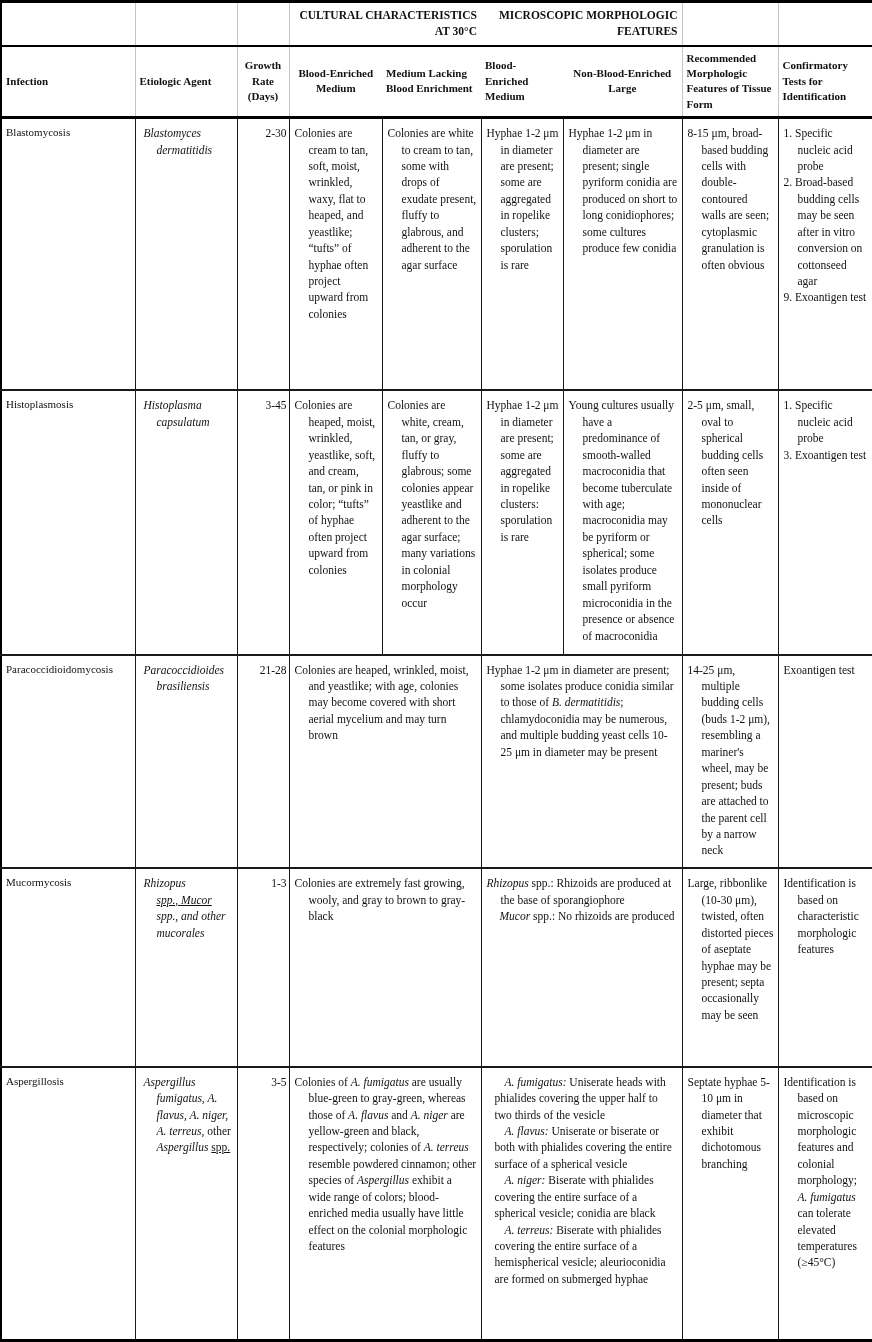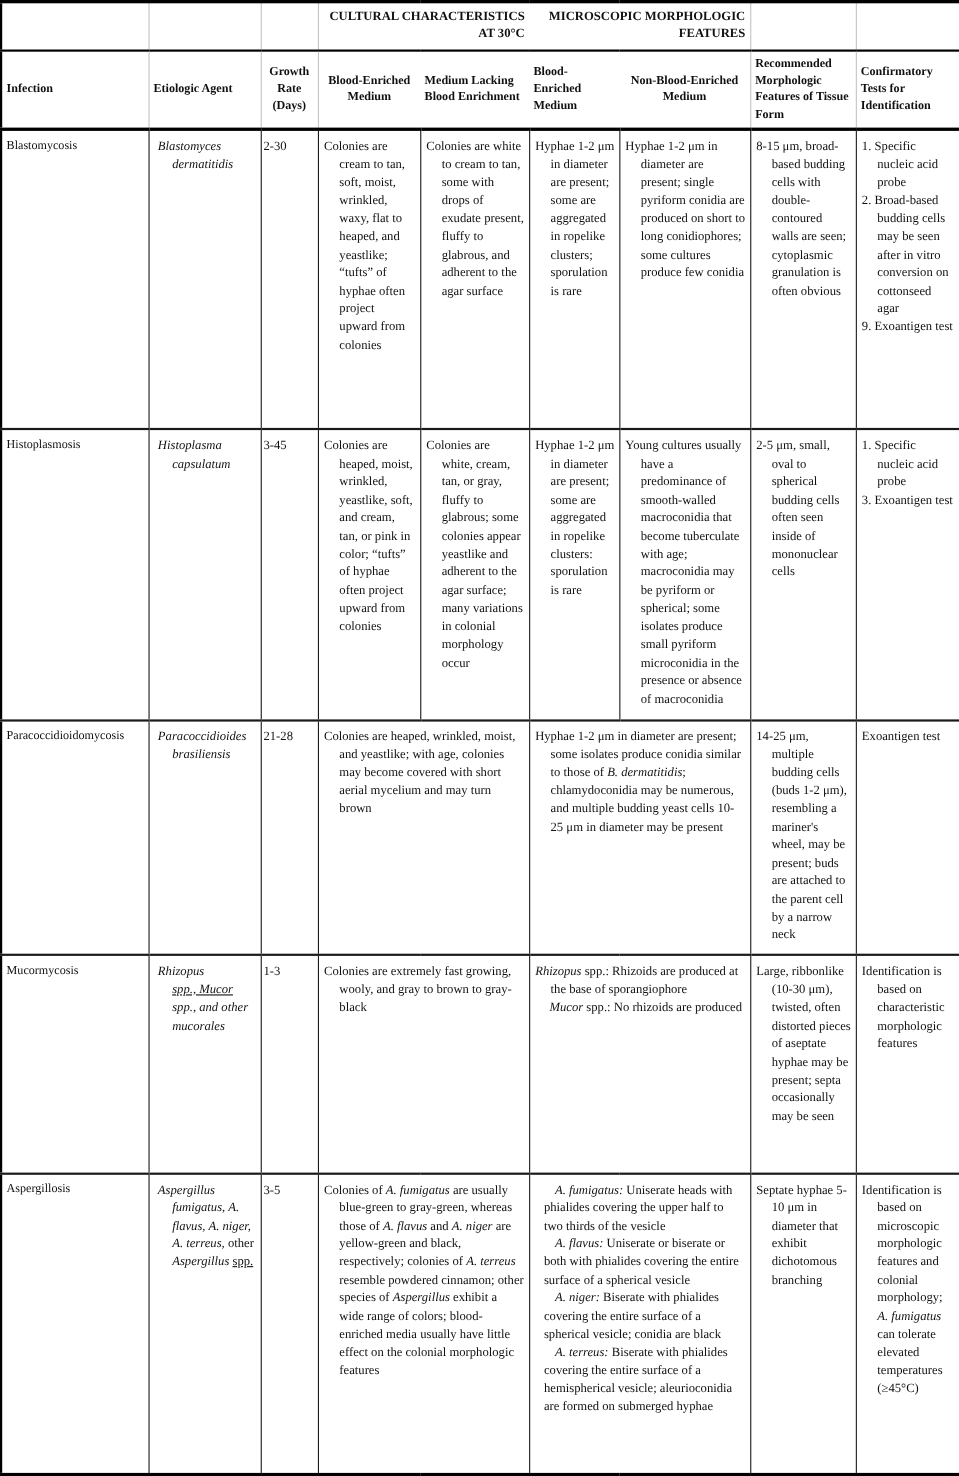--- a/index.html
+++ b/index.html
@@ -43,21 +43,21 @@
   
   tbody td {
     border: 1px solid #1a1a1a;
     border-bottom-width: 2px;
     vertical-align: top;
     font-size: 11.5px;
     line-height: 1.43;
     padding: 6px 4px 4px 5px;
   }
   td.infection { font-size: 11px; padding-left: 4px; overflow: hidden; }
-  td.growth { text-align: left; padding-left: 2px; padding-right: 2px; }
+  td.growth { text-align: right; padding-left: 2px; padding-right: 2px; }
   .hang { padding-left: 14px; text-indent: -14px; }
   td.agent {
     white-space: pre-line;
     padding-left: 21px;
     text-indent: -13px;
     font-style: italic;
   }
   td.agent i, td.agent em { font-style: italic; }
   td.agent .roman { font-style: normal; }
   .find { text-indent: 13px; }            
@@ -91,21 +91,21 @@
       <td class="gline"></td>
       <td></td>
     </tr>
     <tr class="header-row" style="height:69px">
       <th class="h-left gline">Infection</th>
       <th class="h-left gline">Etiologic Agent</th>
       <th class="h-center gline">Growth Rate (Days)</th>
       <th class="h-center">Blood-Enriched Medium</th>
       <th class="h-left">Medium Lacking Blood Enrichment</th>
       <th class="h-left">Blood-Enriched Medium</th>
-      <th class="h-center gline">Non-Blood-Enriched Medium</th>
+      <th class="h-center gline">Non-Blood-Enriched Large</th>
       <th class="h-left gline">Recommended Morphologic Features of Tissue Form</th>
       <th class="h-left">Confirmatory Tests for Identification</th>
     </tr>
   </thead>
 
   <tbody>
 
     <tr style="height:267px">
       <td class="infection">Blastomycosis</td>
       <td class="agent">Blastomyces

